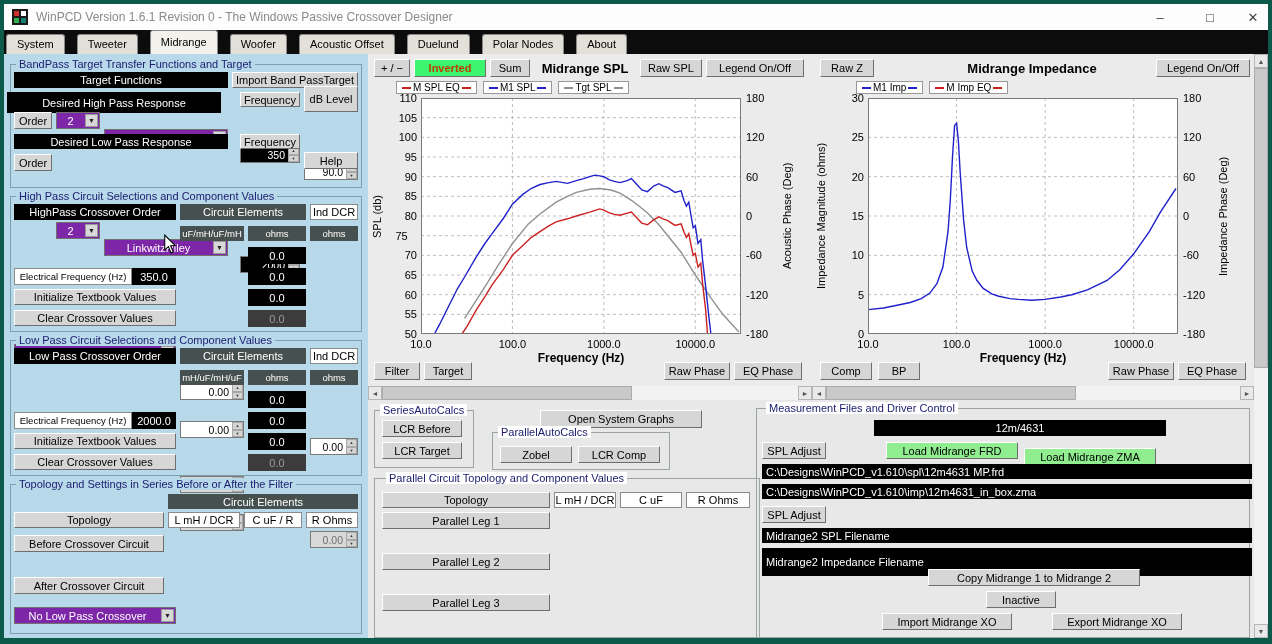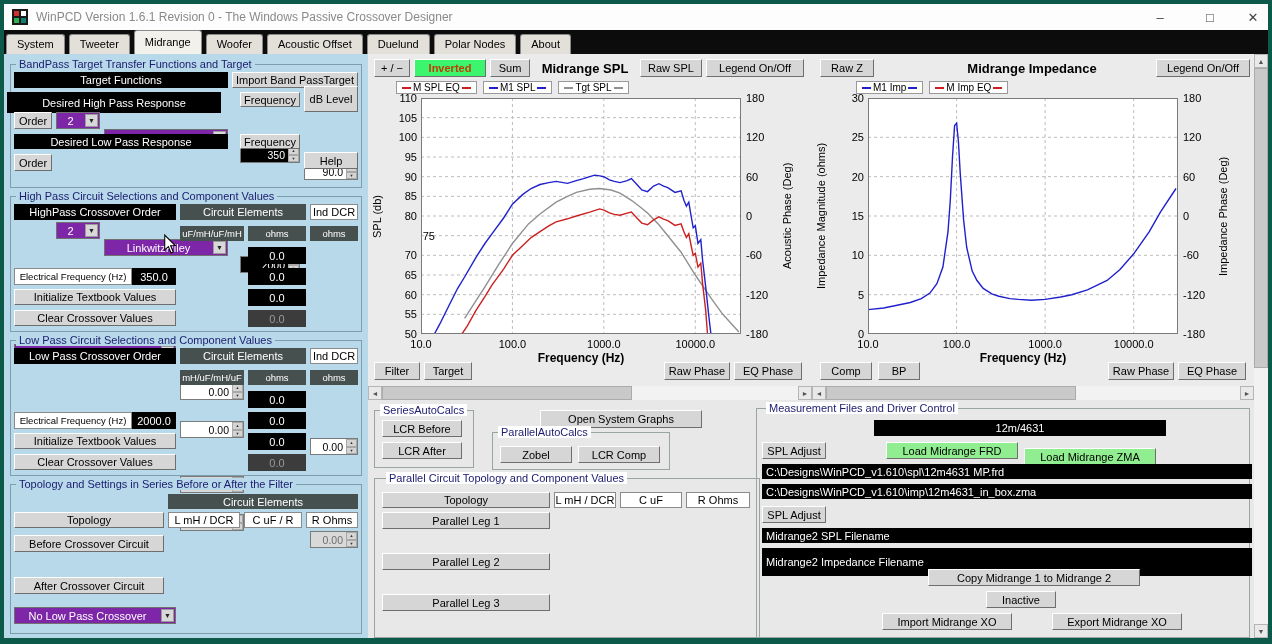--- a/index.html
+++ b/index.html
@@ -3,21 +3,21 @@
 <meta charset="utf-8">
 <style>
   *{box-sizing:border-box;margin:0;padding:0}
   body{font-family:"Liberation Sans",sans-serif}
   #root{position:relative;width:1272px;height:644px;background:#0E5A4A;font-size:11px;color:#000;overflow:hidden}
   .abs{position:absolute}
   .titlebar{background:#FDFDFD}
   .title-text{color:#8A8A8A;font-size:12px;white-space:nowrap}
   .winbtn{display:flex;align-items:center;justify-content:center;color:#444;font-size:13px}
   .tabbar{background:#0C0C0C;display:flex;align-items:flex-end;padding-left:2px}
-  .tab{background:#E3E0DA;border:1px solid #8A8A8A;border-bottom:none;height:20px;line-height:19px;padding:0 10px;margin-right:4px;border-radius:3px 3px 0 0;cursor:default}
+  .tab{background:#E3E0DA;border:1px solid #8A8A8A;border-bottom:none;height:20px;line-height:19px;padding:0 10px;margin-right:12px;border-radius:3px 3px 0 0;cursor:default}
   .tab.active{background:#F2F1EC;height:24px;line-height:23px}
   .content{background:#E8E8E8}
   .leftpanel{background:#B7D9E9}
   .grp{border:1px solid #7E9DAD}
   .grp.gray{border-color:#9AA5A0}
   .grp-cap{position:absolute;font-size:11px;color:#1B1B6F;background:#B7D9E9;padding:0 3px;white-space:nowrap;z-index:3}
   .grp-cap.onGray{background:#ffffff}
   .btn{background:#D6D6D6;border:1px solid;border-color:#FFFFFF #6E6E6E #6E6E6E #FFFFFF;display:flex;align-items:center;justify-content:center;font-size:11px;white-space:nowrap;cursor:default}
   .btn.green{background:#90EE90}
   .btn.inverted{background:#3CF56E;color:#C03C00;font-weight:bold}
@@ -292,21 +292,21 @@
         <polyline points="13.4,236.0 18.7,226.2 27.5,208.5 36.4,190.8 43.6,179.0 55.0,159.3 63.9,145.5 71.1,135.7 82.6,120.0 91.4,106.2 101.8,96.4 110.1,90.5 119.0,86.5 127.8,84.6 135.1,83.4 146.5,85.4 155.3,82.6 162.6,80.6 168.7,78.7 174.0,77.1 178.7,77.9 182.9,78.7 188.4,81.8 193.3,83.4 199.0,84.6 206.2,82.6 210.4,80.6 215.9,86.5 220.8,92.0 226.5,93.6 232.6,88.1 237.9,85.7 242.6,88.1 246.8,89.7 254.0,94.4 260.1,92.8 262.9,102.3 265.4,108.2 267.8,104.2 270.1,118.0 272.2,129.8 274.3,127.8 277.0,145.5 279.8,141.6 281.5,161.3 284.7,188.8 287.6,216.3 289.9,236.0" fill="none" stroke="#2020CC" stroke-width="1.4"></polyline>
         <rect x="0.5" y="0.5" width="319" height="235" fill="none" stroke="#7A7A7A"></rect>
       </svg>
       <div class="ticklab" style="left: 18px; top: 38px; width: 31px; text-align: right;">110</div>
       <div class="ticklab" style="left: 18px; top: 57.6667px; width: 31px; text-align: right;">105</div>
       <div class="ticklab" style="left: 18px; top: 77.3333px; width: 31px; text-align: right;">100</div>
       <div class="ticklab" style="left: 18px; top: 97px; width: 31px; text-align: right;">95</div>
       <div class="ticklab" style="left: 18px; top: 116.667px; width: 31px; text-align: right;">90</div>
       <div class="ticklab" style="left: 18px; top: 136.333px; width: 31px; text-align: right;">85</div>
       <div class="ticklab" style="left: 18px; top: 156px; width: 31px; text-align: right;">80</div>
-      <div class="ticklab" style="left: 36px; top: 175.667px; width: 31px; text-align: right;">75</div>
+      <div class="ticklab" style="left: 18px; top: 175.667px; width: 31px; text-align: center;">75</div>
       <div class="ticklab" style="left: 18px; top: 195.333px; width: 31px; text-align: right;">70</div>
       <div class="ticklab" style="left: 18px; top: 215px; width: 31px; text-align: right;">65</div>
       <div class="ticklab" style="left: 18px; top: 234.667px; width: 31px; text-align: right;">60</div>
       <div class="ticklab" style="left: 18px; top: 254.333px; width: 31px; text-align: right;">55</div>
       <div class="ticklab" style="left: 18px; top: 274px; width: 31px; text-align: right;">50</div>
       <div class="ticklab" style="left: 378px; top: 38px; width: 30px; text-align: left;">180</div>
       <div class="ticklab" style="left: 378px; top: 77.3333px; width: 30px; text-align: left;">120</div>
       <div class="ticklab" style="left: 378px; top: 116.667px; width: 30px; text-align: left;">60</div>
       <div class="ticklab" style="left: 378px; top: 156px; width: 30px; text-align: left;">0</div>
       <div class="ticklab" style="left: 378px; top: 195.333px; width: 30px; text-align: left;">-60</div>
@@ -388,21 +388,21 @@
 
   <div class="vscroll" style="left:1254px;top:54px;width:14px;height:584px">
     <div class="sbbtn" style="left:0;top:0;width:14px;height:14px">▲</div>
     <div class="sbthumb" style="left:0;top:14px;width:14px;height:300px"></div>
     <div class="sbbtn" style="left:0;bottom:0;width:14px;height:14px">▼</div>
   </div>
 
   <div class="abs grp gray" style="left:374px;top:410px;width:100px;height:58px"></div>
   <div class="abs grp-cap onGray" style="left:380px;top:404px">SeriesAutoCalcs</div>
   <div class="abs btn" style="left:382px;top:420px;width:80px;height:17px">LCR Before</div>
-  <div class="abs btn" style="left:382px;top:442px;width:80px;height:17px">LCR After</div>
+  <div class="abs btn" style="left:382px;top:442px;width:80px;height:17px">LCR Target</div>
   <div class="abs btn" style="left:540px;top:410px;width:162px;height:18px">Open System Graphs</div>
   <div class="abs grp gray" style="left:492px;top:432px;width:178px;height:38px"></div>
   <div class="abs grp-cap onGray" style="left:498px;top:426px">ParallelAutoCalcs</div>
   <div class="abs btn" style="left:500px;top:446px;width:72px;height:17px">Zobel</div>
   <div class="abs btn" style="left:578px;top:446px;width:82px;height:17px">LCR Comp</div>
 
   <div class="abs grp gray" style="left:374px;top:478px;width:386px;height:160px"></div>
   <div class="abs grp-cap onGray" style="left:386px;top:472px">Parallel Circuit Topology and Component Values</div>
   <div class="abs btn" style="left:382px;top:492px;width:168px;height:16px">Topology</div>
   <div class="abs whitebox" style="left:554px;top:492px;width:62px;height:16px">L mH / DCR</div>

